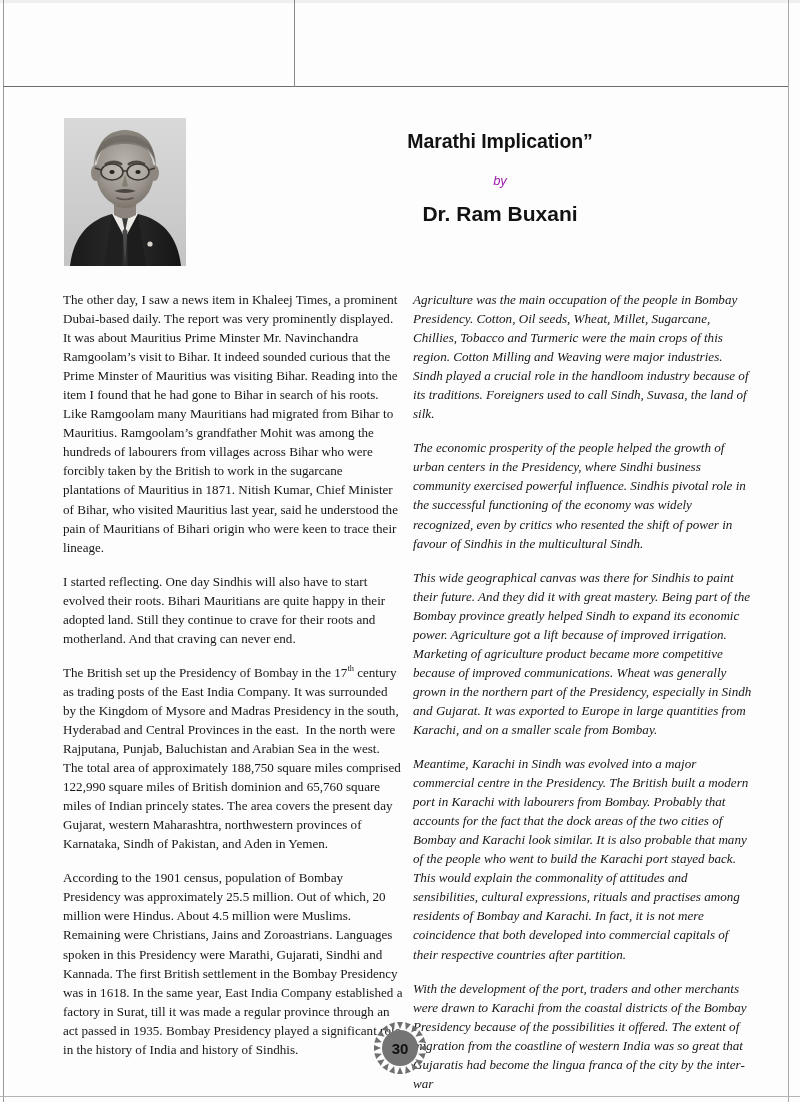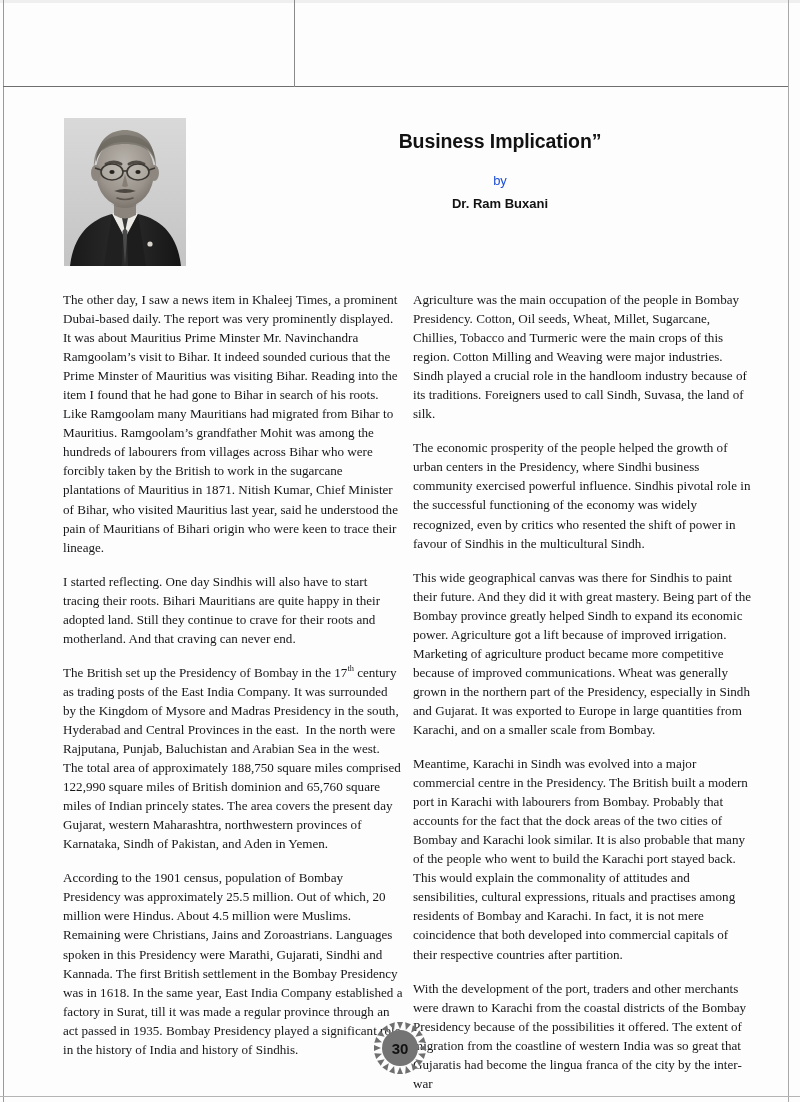--- a/index.html
+++ b/index.html
@@ -99,49 +99,50 @@
     font-size: 19.5px;
     font-weight: bold;
     color: #121212;
     line-height: 1.42;
     letter-spacing: -0.1px;
     margin: 0;
   }
   .byline-by {
     font-size: 13px;
     font-weight: normal;
-    color: #1d4ed8;
+    color: #a21caf;
     margin-top: 17px;
+    font-style: italic;
   }
   .byline-author {
-    font-size: 13px;
+    font-size: 21px;
     font-weight: bold;
     color: #121212;
-    margin-top: 8px;
+    margin-top: 14px;
   }
 
   
   .columns {
     position: absolute;
     left: 0;
     top: 290px;
     width: 800px;
     height: 760px;
   }
   .column {
     position: absolute;
     top: 0;
     width: 340px;
     font-size: 13.1px;
     line-height: 19.05px;
     color: #17171a;
     text-align: left;
   }
   .column.left  { left: 63px; }
-  .column.right { left: 413px; }
+  .column.right { left: 413px; font-style: italic; }
 
   .column p {
     margin: 0 0 15px 0;
     -webkit-font-smoothing: antialiased;
   }
   .column p:last-child { margin-bottom: 0; }
 
   sup.ord {
     font-size: 0.64em;
     vertical-align: super;
@@ -240,30 +241,30 @@
       <path d="M53 80 Q61 83 69 80" stroke="#5a534b" stroke-width="1.6" fill="none" stroke-linecap="round"></path>
 
       <path d="M47 86 Q61 94 75 86 Q61 92 47 86 Z" fill="#6f6960" opacity="0.5"></path>
 
       <circle cx="86" cy="126" r="2.6" fill="#d8d4cd"></circle>
     </svg>
   </div>
 
   <div class="title-block">
     <div class="article-title">
-      <div>Business Implication”</div>
+      <div>Marathi Implication”</div>
     </div>
     <div class="byline-by">by</div>
     <div class="byline-author">Dr. Ram Buxani</div>
   </div>
 
   <div class="columns">
     <div class="column left">
       <p>The other day, I saw a news item in Khaleej Times, a prominent Dubai-based daily.  The report was very prominently displayed.  It was about Mauritius Prime Minster Mr. Navinchandra Ramgoolam’s visit to Bihar.  It indeed sounded curious that the Prime Minster of Mauritius was visiting Bihar.  Reading into the item I found that he had gone to Bihar in search of his roots. Like Ramgoolam many Mauritians had migrated from Bihar to Mauritius.  Ramgoolam’s grandfather Mohit was among the hundreds of labourers from villages across Bihar who were forcibly taken by the British to work in the sugarcane plantations of Mauritius in 1871. Nitish Kumar, Chief Minister of Bihar, who visited Mauritius last year, said he understood the pain of Mauritians of Bihari origin who were keen to trace their lineage.</p>
-      <p>I started reflecting.  One day Sindhis will also have to start tracing their roots.  Bihari Mauritians are quite happy in their adopted land. Still they continue to crave for their roots and motherland.  And that craving can never end.</p>
+      <p>I started reflecting.  One day Sindhis will also have to start evolved their roots.  Bihari Mauritians are quite happy in their adopted land. Still they continue to crave for their roots and motherland.  And that craving can never end.</p>
       <p>
         <span>The British set up the Presidency of Bombay in the 17</span><sup class="ord">th</sup><span> century as trading posts of the East India Company. It was surrounded by the Kingdom of Mysore and Madras Presidency in the south, Hyderabad and Central Provinces in the east.&nbsp; In the north were Rajputana, Punjab, Baluchistan and Arabian Sea in the west. The total area of approximately 188,750 square miles comprised 122,990 square miles of British dominion and 65,760 square miles of Indian princely states. The area covers the present day Gujarat, western Maharashtra, northwestern provinces of Karnataka, Sindh of Pakistan, and Aden in Yemen.</span>
       </p>
       <p>According to the 1901 census, population of Bombay Presidency was approximately 25.5 million.  Out of which, 20 million were Hindus.  About 4.5 million were Muslims. Remaining were Christians, Jains and Zoroastrians.  Languages spoken in this Presidency were Marathi, Gujarati, Sindhi and Kannada. The first British settlement in the Bombay Presidency was in 1618.  In the same year, East India Company established a factory in Surat, till it was made a regular province through an act passed in 1935. Bombay Presidency played a significant role in the history of India and history of Sindhis.</p>
     </div>
 
     <div class="column right">
       <p>Agriculture was the main occupation of the people in Bombay Presidency.  Cotton, Oil seeds, Wheat, Millet, Sugarcane, Chillies, Tobacco and Turmeric were the main crops of this region.  Cotton Milling and Weaving were major industries. Sindh played a crucial role in the handloom industry because of its traditions. Foreigners used to call Sindh, Suvasa, the land of silk.</p>
       <p>The economic prosperity of the people helped the growth of urban centers in the Presidency, where Sindhi business community exercised powerful influence.  Sindhis pivotal role in the successful functioning of the economy was widely recognized, even by critics who resented the shift of power in favour of Sindhis in the multicultural Sindh.</p>
       <p>This wide geographical canvas was there for Sindhis to paint their future.  And they did it with great mastery. Being part of the Bombay province greatly helped Sindh to expand its economic power.  Agriculture got a lift because of improved irrigation.  Marketing of agriculture product became more competitive because of improved communications.  Wheat was generally grown in the northern part of the Presidency, especially in Sindh and Gujarat.  It was exported to Europe in large quantities from Karachi, and on a smaller scale from Bombay.</p>

